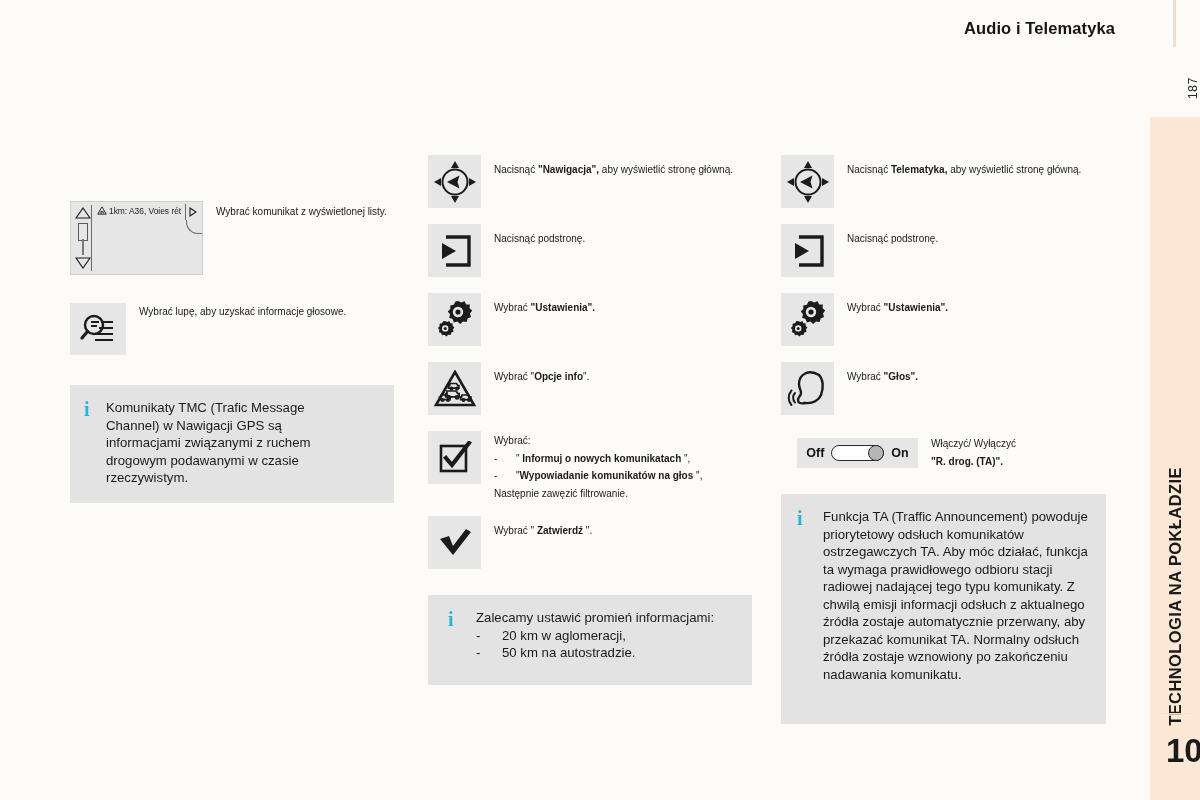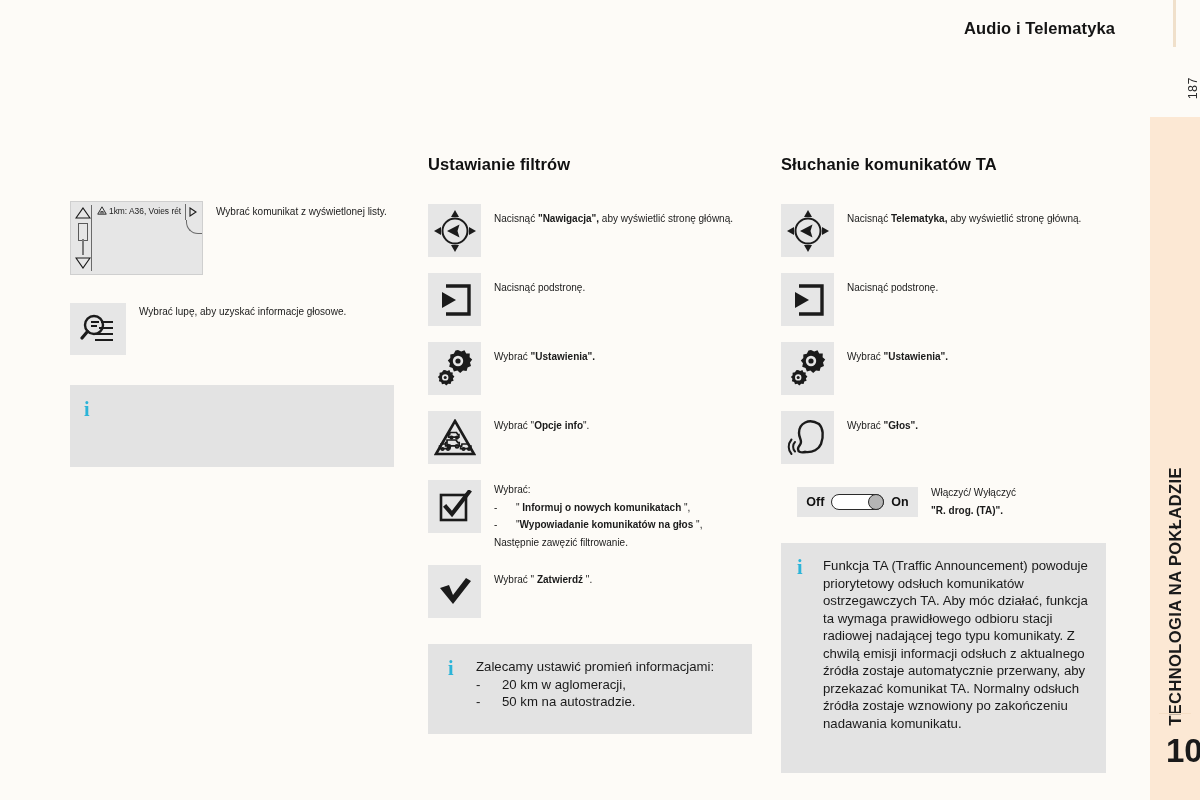--- a/index.html
+++ b/index.html
@@ -212,25 +212,25 @@
         <line x1="19" y1="15" x2="33" y2="15" stroke="#1b1b1b" stroke-width="2"></line>
         <line x1="15" y1="21" x2="33" y2="21" stroke="#1b1b1b" stroke-width="2"></line>
         <line x1="15" y1="27" x2="33" y2="27" stroke="#1b1b1b" stroke-width="2"></line>
       </svg>
     </div>
     <div class="step-text" style="padding-top:0px;">Wybrać lupę, aby uzyskać informacje głosowe.</div>
   </div>
 
   <div class="info-box" style="width:324px;min-height:82px;">
     <div class="info-icon">i</div>
+    <div class="info-text" style="max-width:250px;">Komunikaty TMC (Trafic Message Channel) w Nawigacji GPS są informacjami związanymi z ruchem drogowym podawanymi w czasie rzeczywistym.</div>
   </div>
 </div>
 
 <div class="column" id="col-middle">
-  <h2 class="col-heading">Ustawianie filtrów</h2>
 
   <div class="step" style="margin-bottom:16px;">
     <div class="icon-box">
       <svg width="46" height="46" viewBox="0 0 46 46">
         <circle cx="23" cy="23" r="12.5" fill="none" stroke="#1b1b1b" stroke-width="2"></circle>
         <polygon points="27.5,16.5 15,23 27.5,29.5 25.5,23" fill="#1b1b1b"></polygon>
         <polygon points="23,2 27,9 19,9" fill="#1b1b1b"></polygon>
         <polygon points="23,44 27,37 19,37" fill="#1b1b1b"></polygon>
         <polygon points="2,23 9,19 9,27" fill="#1b1b1b"></polygon>
         <polygon points="44,23 37,19 37,27" fill="#1b1b1b"></polygon>
@@ -342,21 +342,20 @@
         <li>
           <span class="dash">-</span>
           <span>50 km na autostradzie.</span>
         </li>
       </ul>
     </div>
   </div>
 </div>
 
 <div class="column" id="col-right">
-  <h2 class="col-heading">Słuchanie komunikatów TA</h2>
 
   <div class="step" style="margin-bottom:16px;">
     <div class="icon-box">
       <svg width="46" height="46" viewBox="0 0 46 46">
         <circle cx="23" cy="23" r="12.5" fill="none" stroke="#1b1b1b" stroke-width="2"></circle>
         <polygon points="27.5,16.5 15,23 27.5,29.5 25.5,23" fill="#1b1b1b"></polygon>
         <polygon points="23,2 27,9 19,9" fill="#1b1b1b"></polygon>
         <polygon points="23,44 27,37 19,37" fill="#1b1b1b"></polygon>
         <polygon points="2,23 9,19 9,27" fill="#1b1b1b"></polygon>
         <polygon points="44,23 37,19 37,27" fill="#1b1b1b"></polygon>

